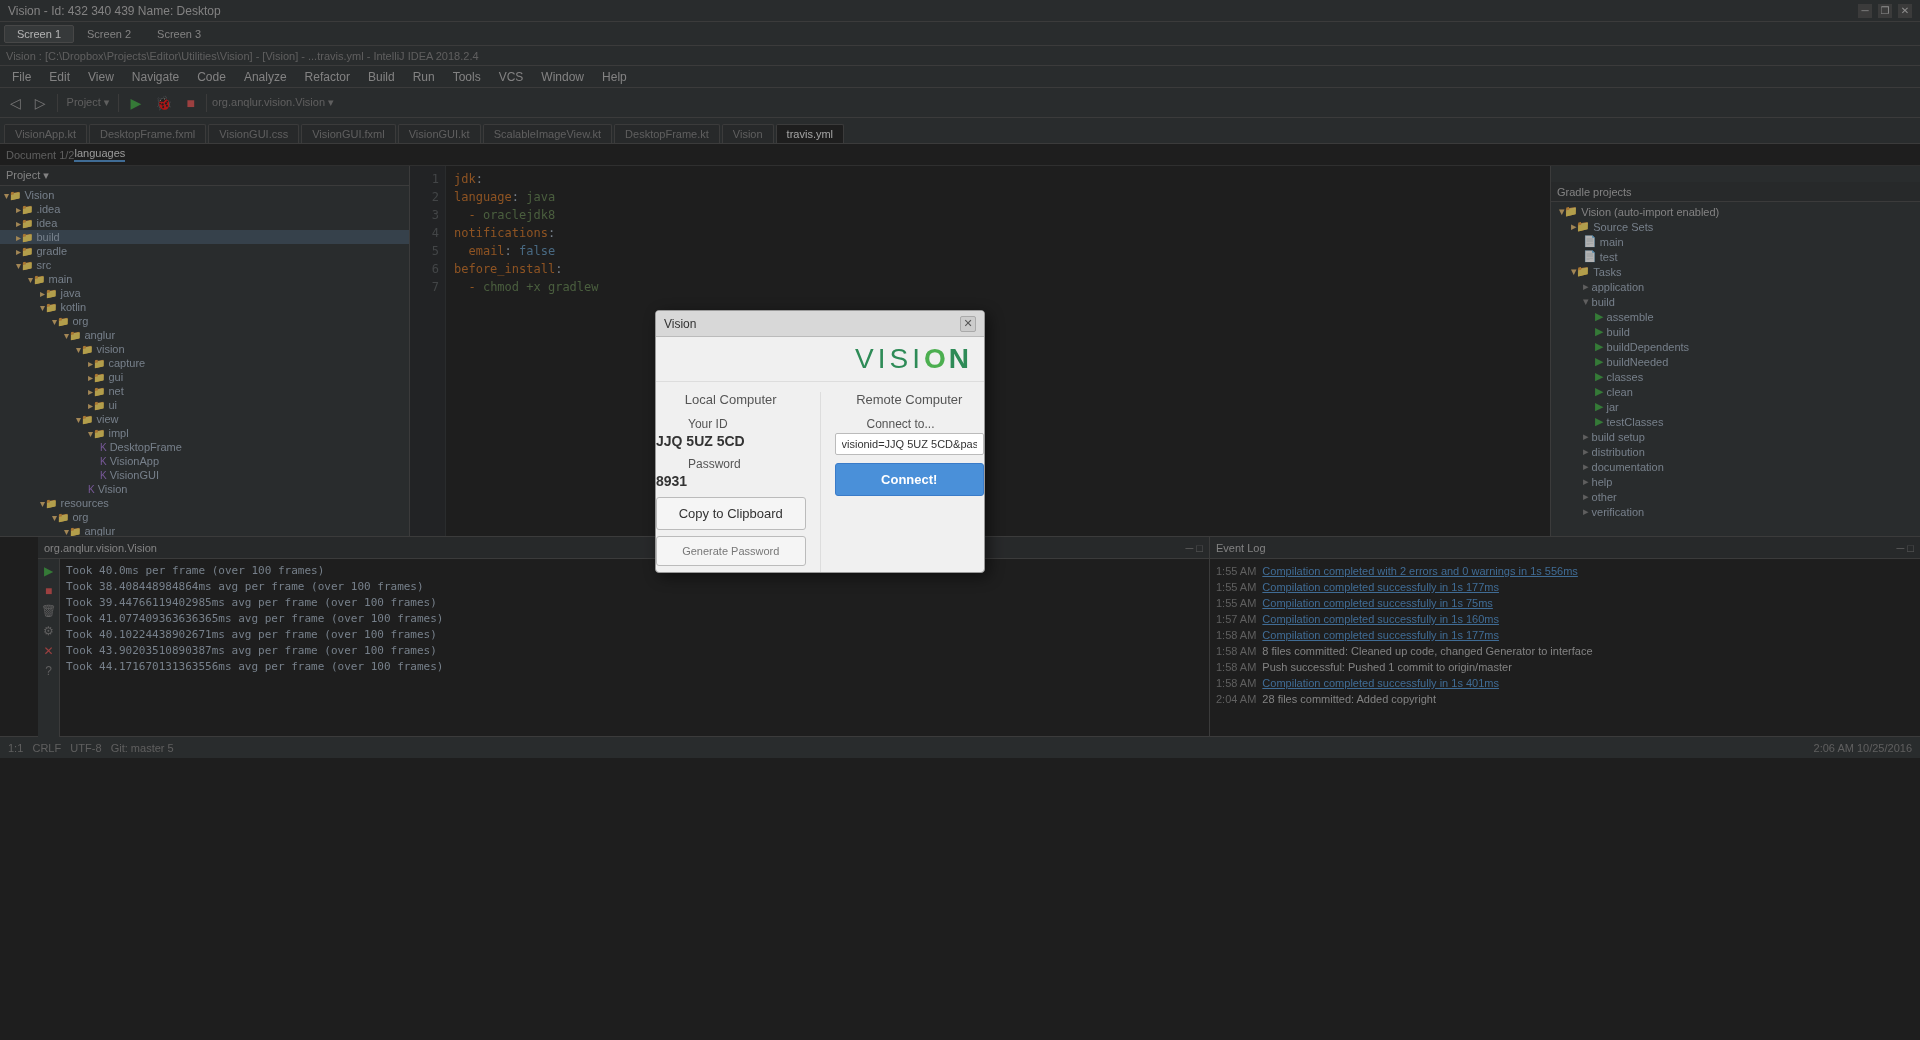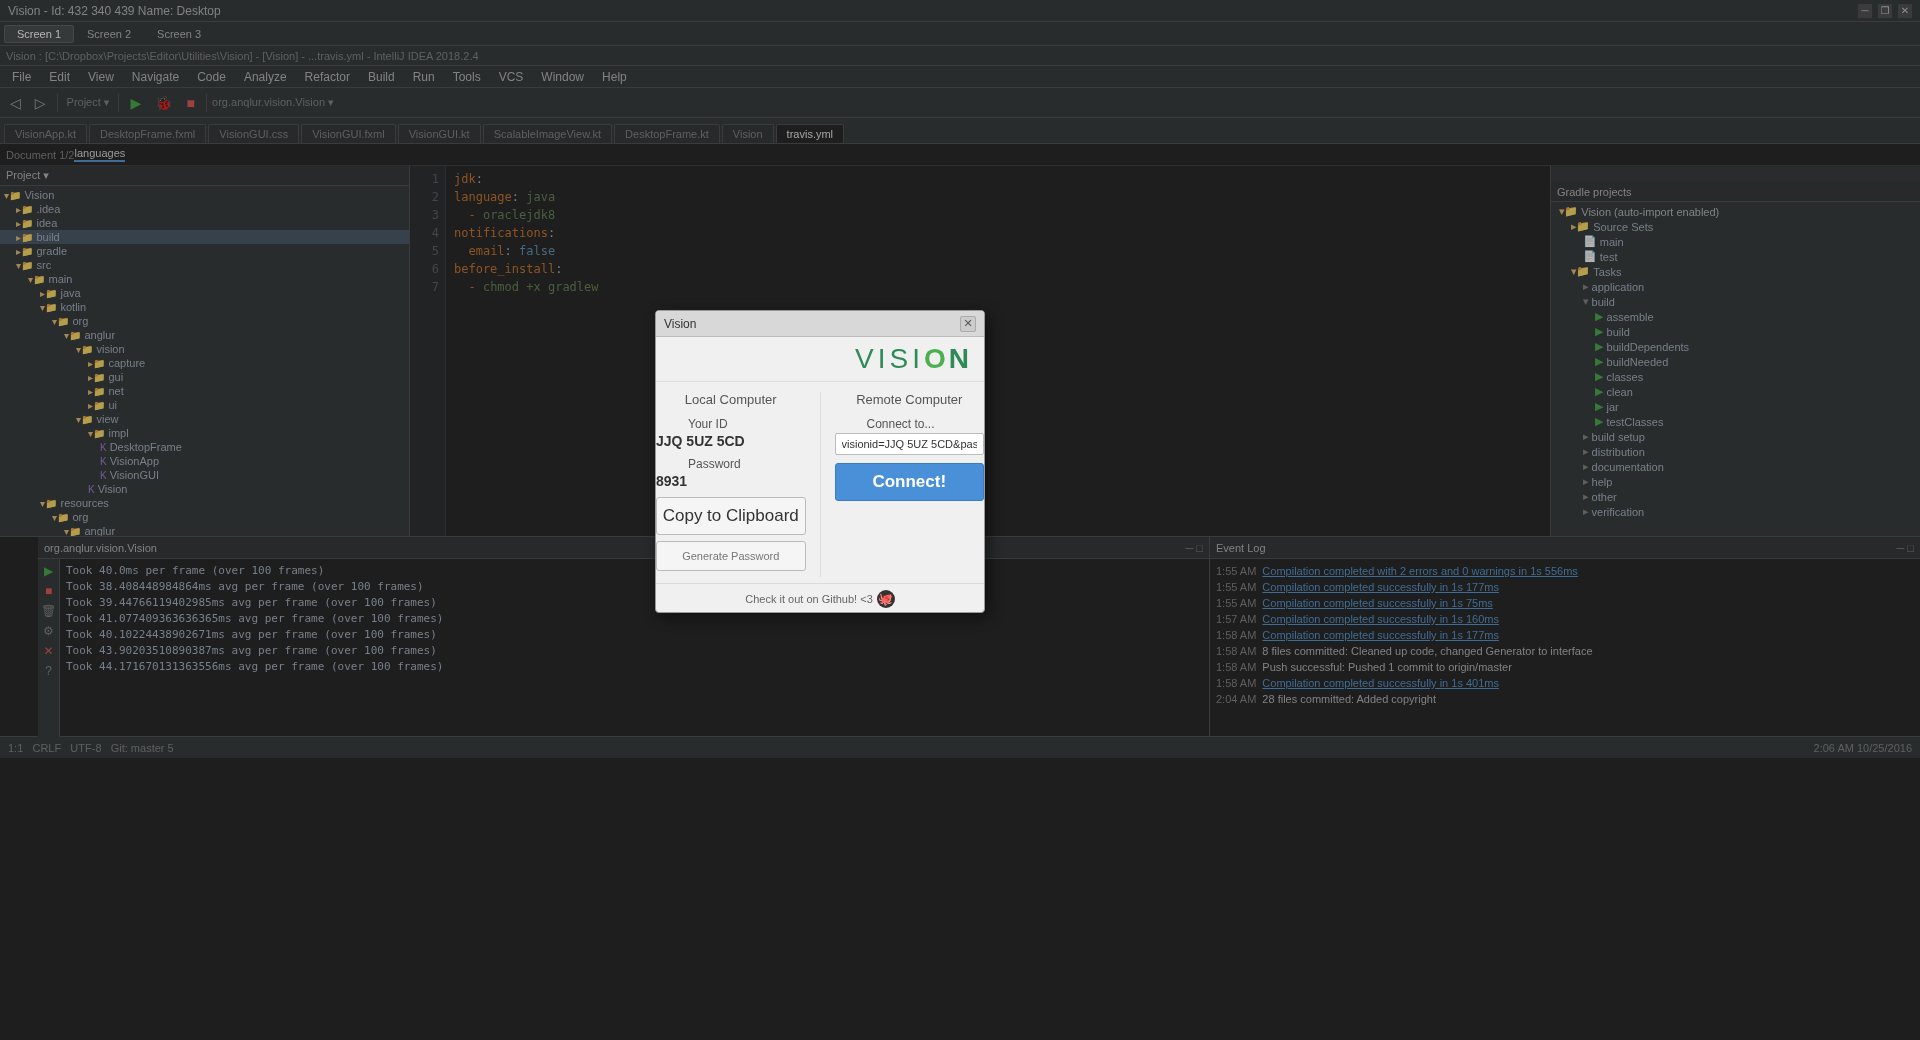--- a/index.html
+++ b/index.html
@@ -367,21 +367,21 @@
       color: #333;
       font-weight: bold;
     }
     .dialog-btn {
       width: 100%;
       padding: 8px 0;
       border: 1px solid #bbb;
       border-radius: 3px;
       background: #f5f5f5;
       color: #333;
-      font-size: 17px;
+      font-size: 13px;
       cursor: pointer;
       margin-bottom: 6px;
       text-align: center;
     }
     .dialog-btn.primary {
       background: #4a90d9;
       color: #fff;
       border-color: #3a7bc8;
       font-weight: bold;
     }
@@ -814,18 +814,14 @@
         <div class="dialog-col-header">Remote Computer</div>
         
         <div class="dialog-label">Connect to...</div>
         
         <input type="text" class="connect-input" value="visionid=JJQ 5UZ 5CD&amp;password=8931" style="">
         
         <button class="dialog-btn primary">Connect!</button>
       </div>
     </div>
 
-    <div id="github-footer">
-      <span>Check it out on Github! &lt;3</span>
-      <div class="github-icon">🐙</div>
-    </div>
   </div>
 </div>
 
 </body></html>

